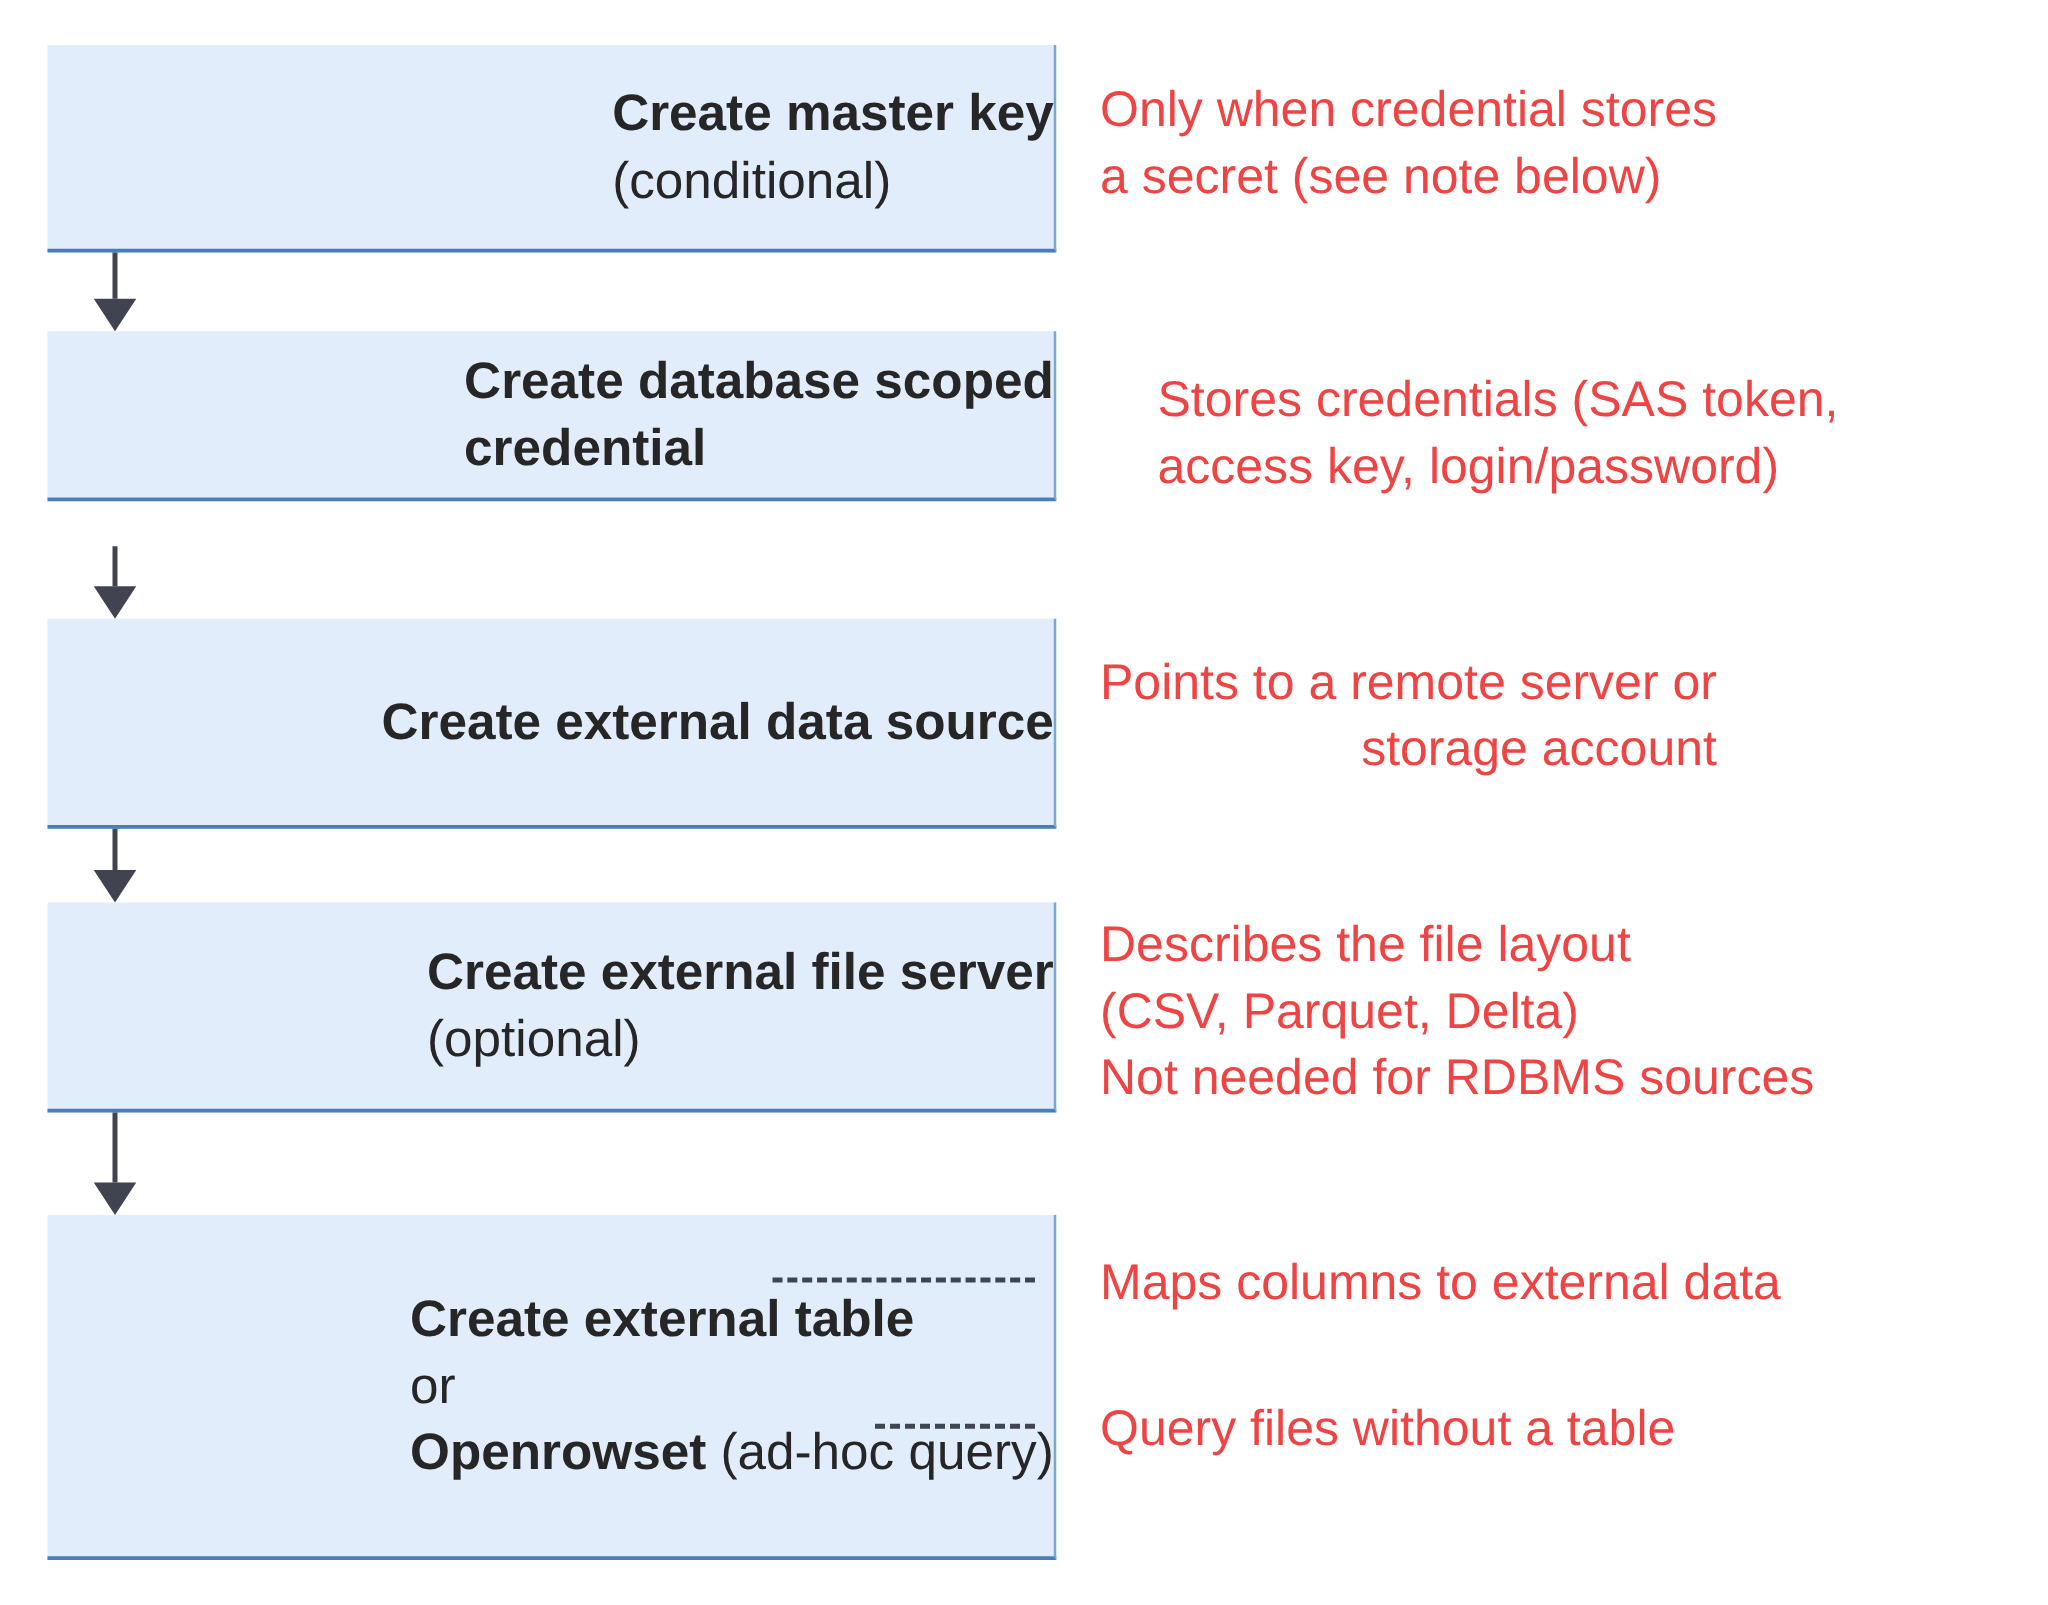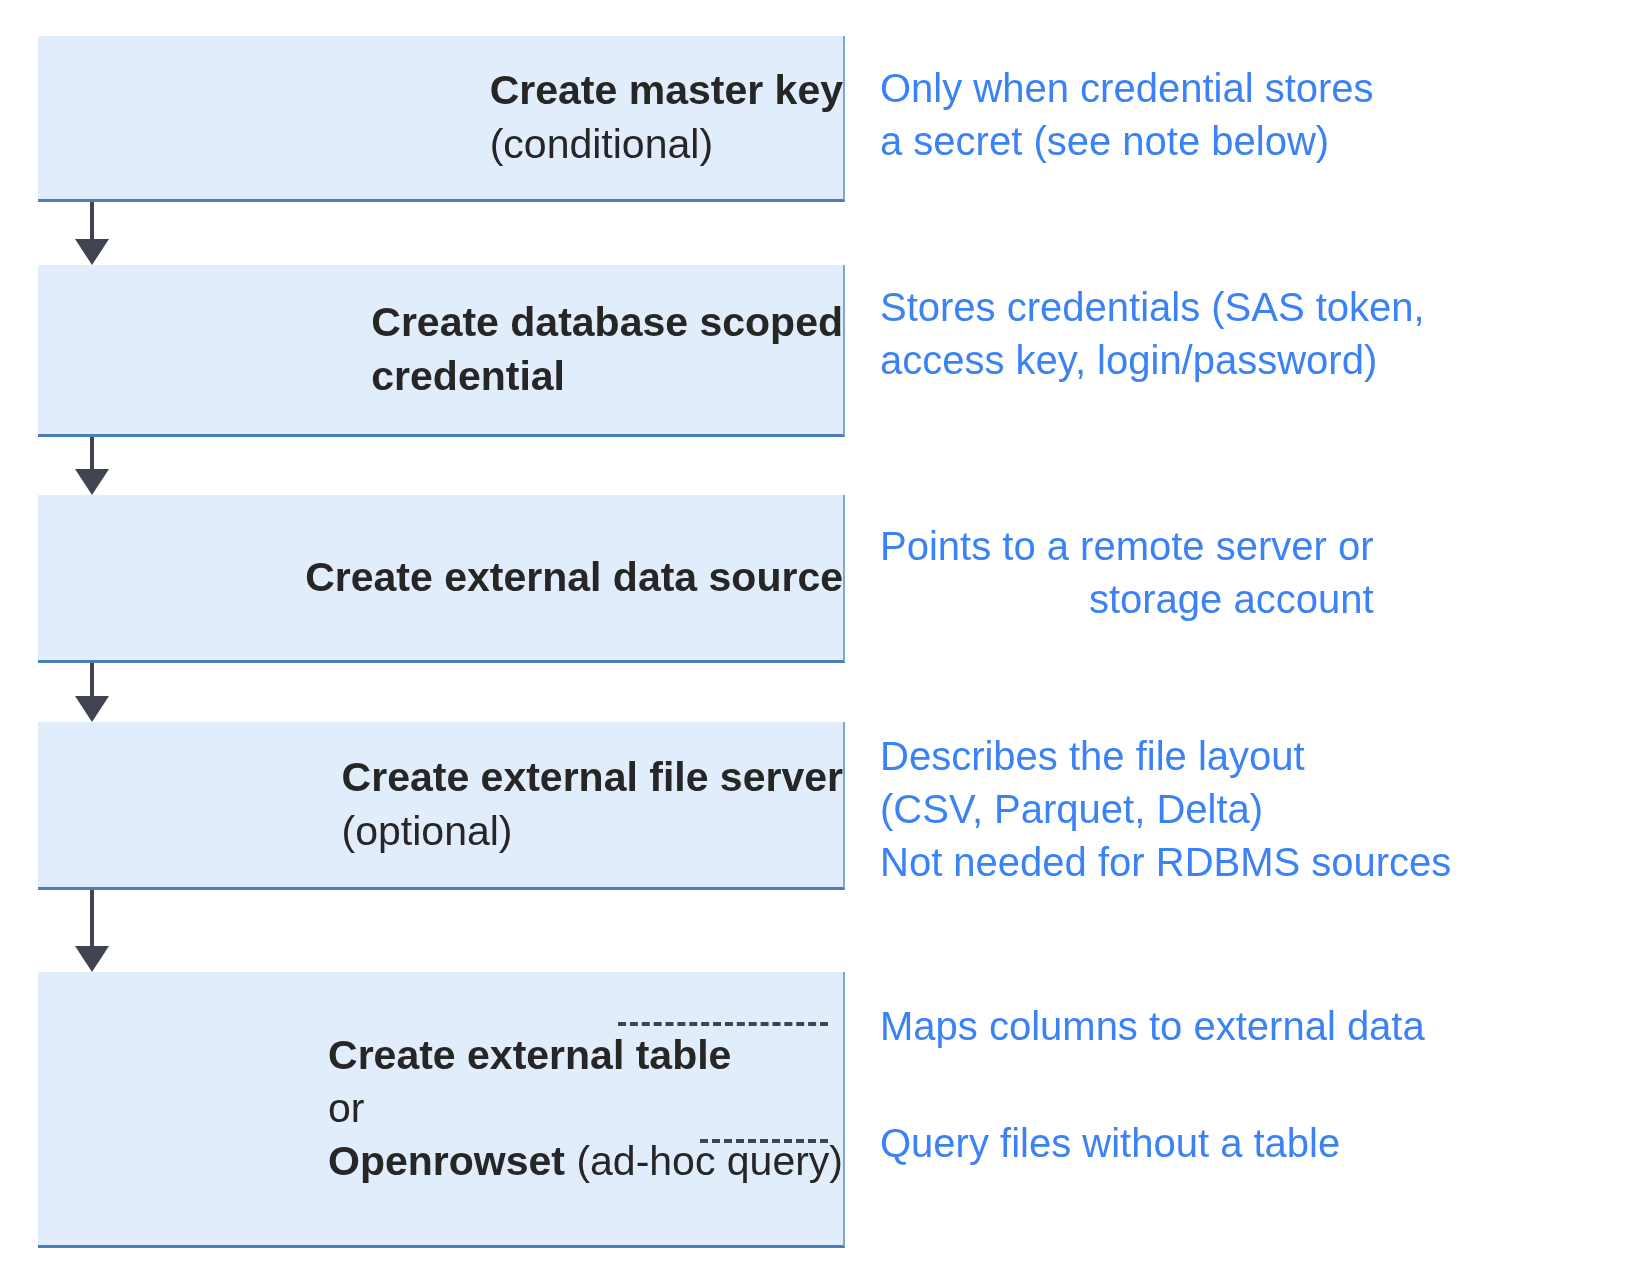--- a/index.html
+++ b/index.html
@@ -49,21 +49,21 @@
     font-weight: normal;
     margin-top: 16px;
   }
 
   
   .desc {
     position: absolute;
     left: 880px;
     font-size: 40px;
     line-height: 1.32;
-    color: #3b82f6;
+    color: #ef4444;
     white-space: nowrap;
   }
   .desc div { white-space: nowrap; }
 
   
   .arrow {
     position: absolute;
     left: 84px;
     width: 16px;
   }
@@ -105,27 +105,27 @@
   <div class="desc" style="top:62px;">
     <div>Only when credential stores</div>
     <div>a secret (see note below)</div>
   </div>
 
   <div class="arrow" style="top:202px; height:63px;">
     <div class="shaft" style="height:37px;"></div>
     <div class="head" style="top:37px;"></div>
   </div>
 
-  <div class="flow-box" style="top:265px; height:172px;">
+  <div class="flow-box" style="top:265px; height:136px;">
     <div class="lines">
       <div class="bx-line bold">Create database scoped</div>
       <div class="bx-line bold">credential</div>
     </div>
   </div>
-  <div class="desc" style="top:281px;">
+  <div class="desc" style="top:294px;margin-left:46px;">
     <div>Stores credentials (SAS token,</div>
     <div>access key, login/password)</div>
   </div>
 
   <div class="arrow" style="top:437px; height:58px;">
     <div class="shaft" style="height:32px;"></div>
     <div class="head" style="top:32px;"></div>
   </div>
 
   <div class="flow-box" style="top:495px; height:168px;">

